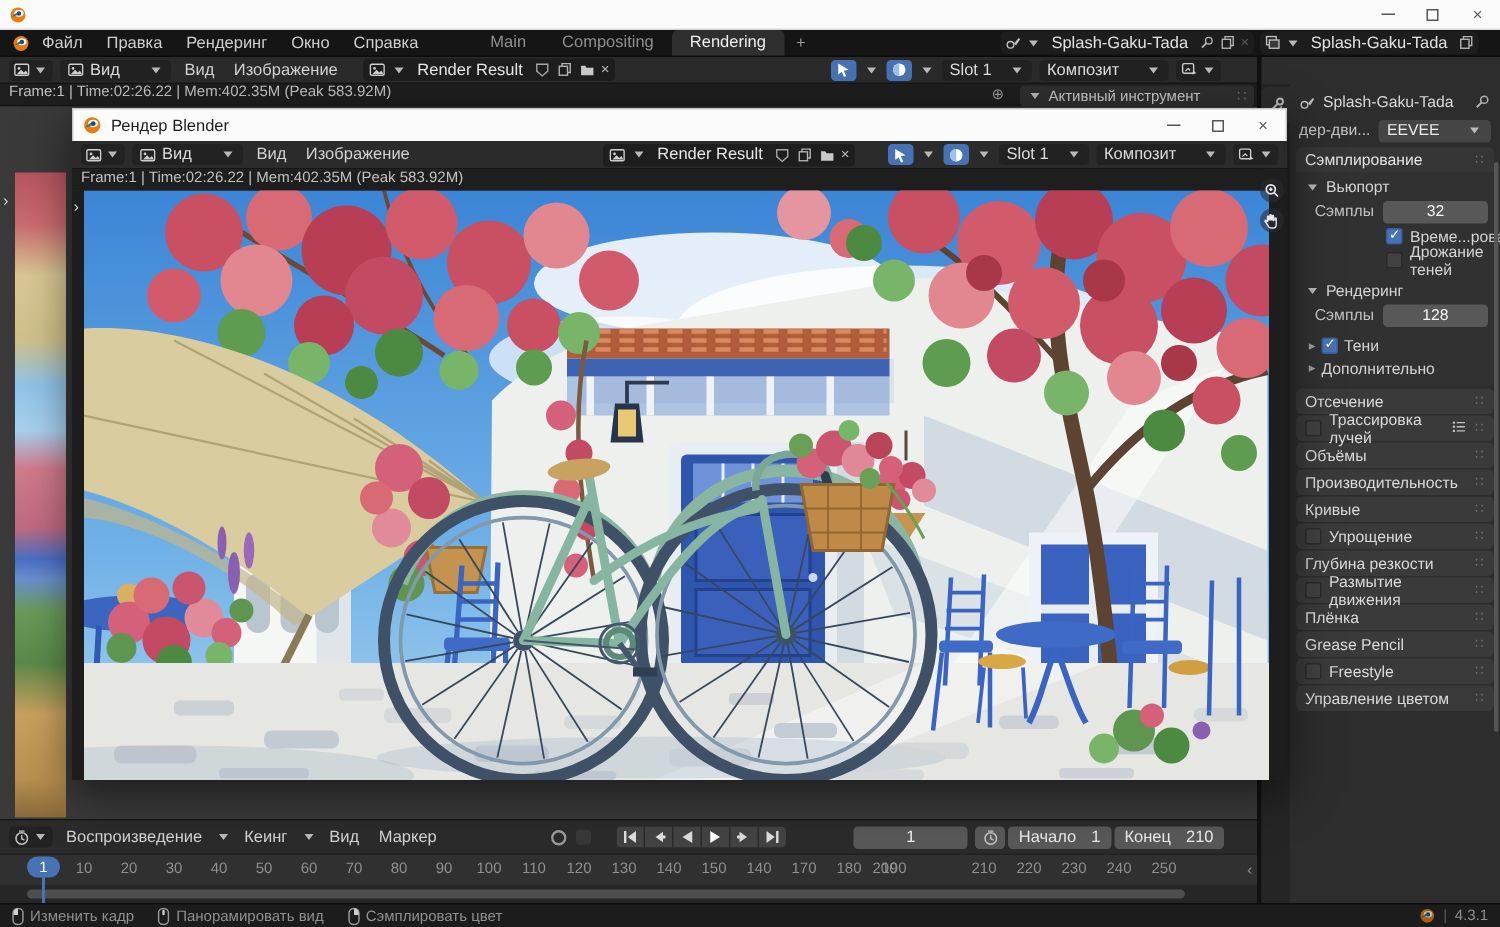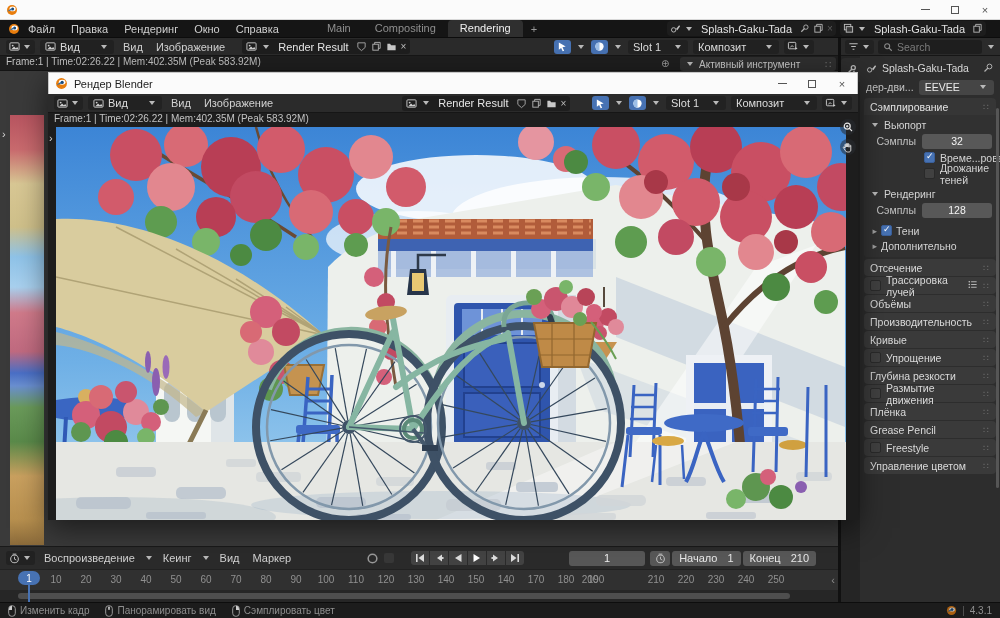--- a/index.html
+++ b/index.html
@@ -105,21 +105,21 @@
   .cb{width:11px;height:11px;border-radius:2px;background:#414141;border:1px solid #2a2a2a;position:relative;flex:0 0 auto;}
   .cb.checked{background:#4772b3;border-color:#3a5f99;}
   .cb.checked::after{content:"✓";position:absolute;left:1px;top:-2px;color:#fff;font-size:9px;}
   .cpanel{height:17px;background:#3a3a3a;border-radius:4px;margin-bottom:1px;display:flex;align-items:center;gap:5px;padding:0 6px;color:#dadada;}
   .cpanel .dots,.phdr .dots{margin-left:auto;color:#6f6f6f;letter-spacing:1px;font-size:9px;}
   .caret{color:#9f9f9f;font-size:9px;width:7px;display:inline-block;}
   #props-scroll{position:absolute;right:1px;top:70px;width:3px;height:380px;background:#565656;border-radius:2px;}
 
   
   #statusbar{position:absolute;left:0;top:602px;width:1000px;height:16px;background:#1c1c1c;display:flex;align-items:center;padding:0 8px;gap:16px;color:#8f8f8f;font-size:10px;border-top:1px solid #0d0d0d;}
-  .sb-item{display:flex;align-items:center;gap:4px;}
+  .sb-item{display:flex;align-items:flex-end;gap:4px;}
   #sb-right{margin-left:auto;display:flex;align-items:center;gap:5px;color:#8f8f8f;}
   .micon{width:8px;height:12px;}
 </style>
 </head>
 <body>
 
 <svg width="0" height="0" style="position:absolute" aria-hidden="true">
   <defs>
     <symbol id="sym-blender" viewBox="0 0 12 12">
         <circle cx="6" cy="6" r="5" fill="#e87d0d"></circle>
@@ -480,35 +480,20 @@
     <div id="tl-channel">
       <div id="playline" style="top: -7px; height: 19px; left: 28px;"></div>
       <div id="tl-scroll"></div>
     </div>
   </div>
 </div>
 
 <div id="vsep"></div>
 
 <div id="props">
-  <div id="props-header">
-    <div class="hbtn">
-        <svg class="icn" width="11" height="11">
-          <use href="#sym-filter"></use>
-        </svg>
-        <i class="chev"></i>
-      </div>
-    <div id="props-search">
-      <svg class="icn" width="10" height="10">
-          <use href="#sym-search"></use>
-        </svg>
-      <span>Search</span>
-    </div>
-    <i class="chev"></i>
-  </div>
   <div id="tabstrip">
     <div class="tab-active">
         <svg width="12" height="12">
           <use href="#sym-wrench"></use>
         </svg>
       </div>
   </div>
   <div id="panelarea">
     <div class="ctxrow">
       <svg class="icn" width="11" height="11">

